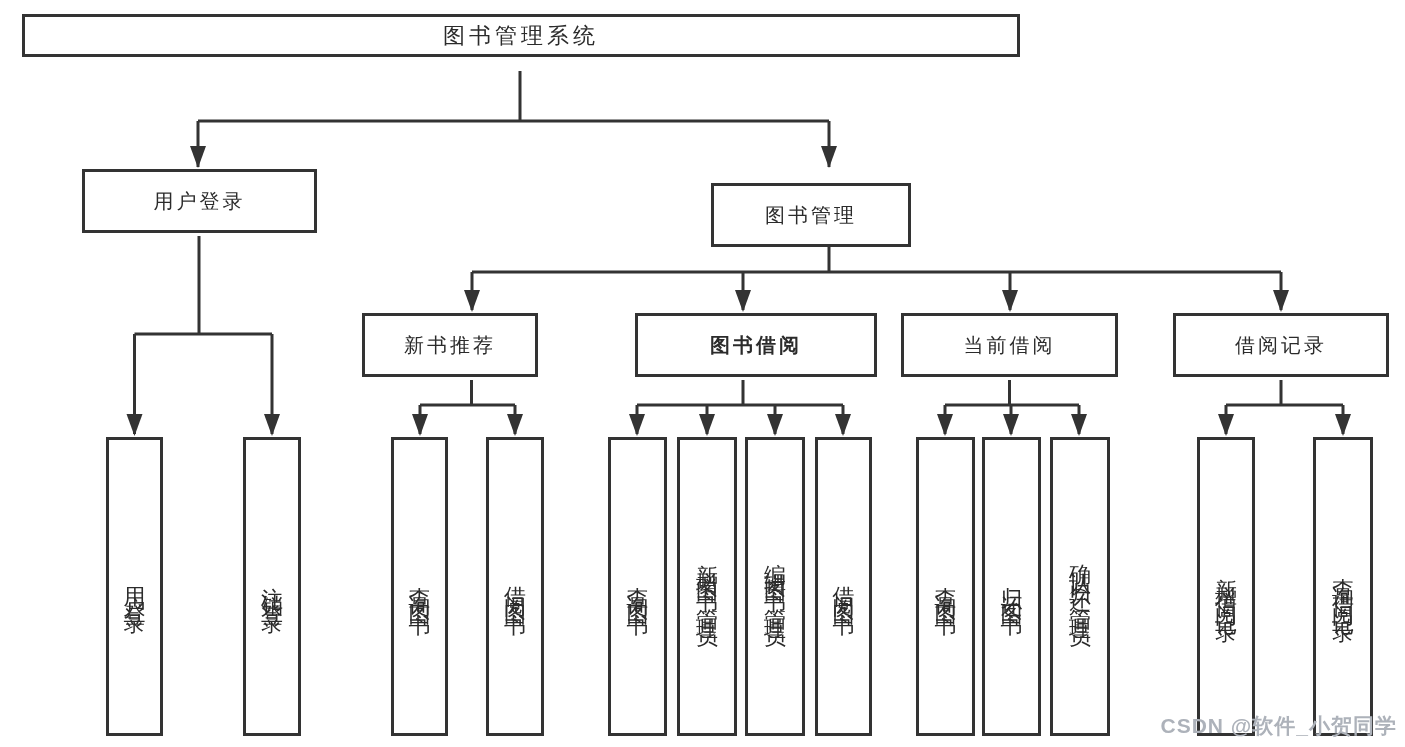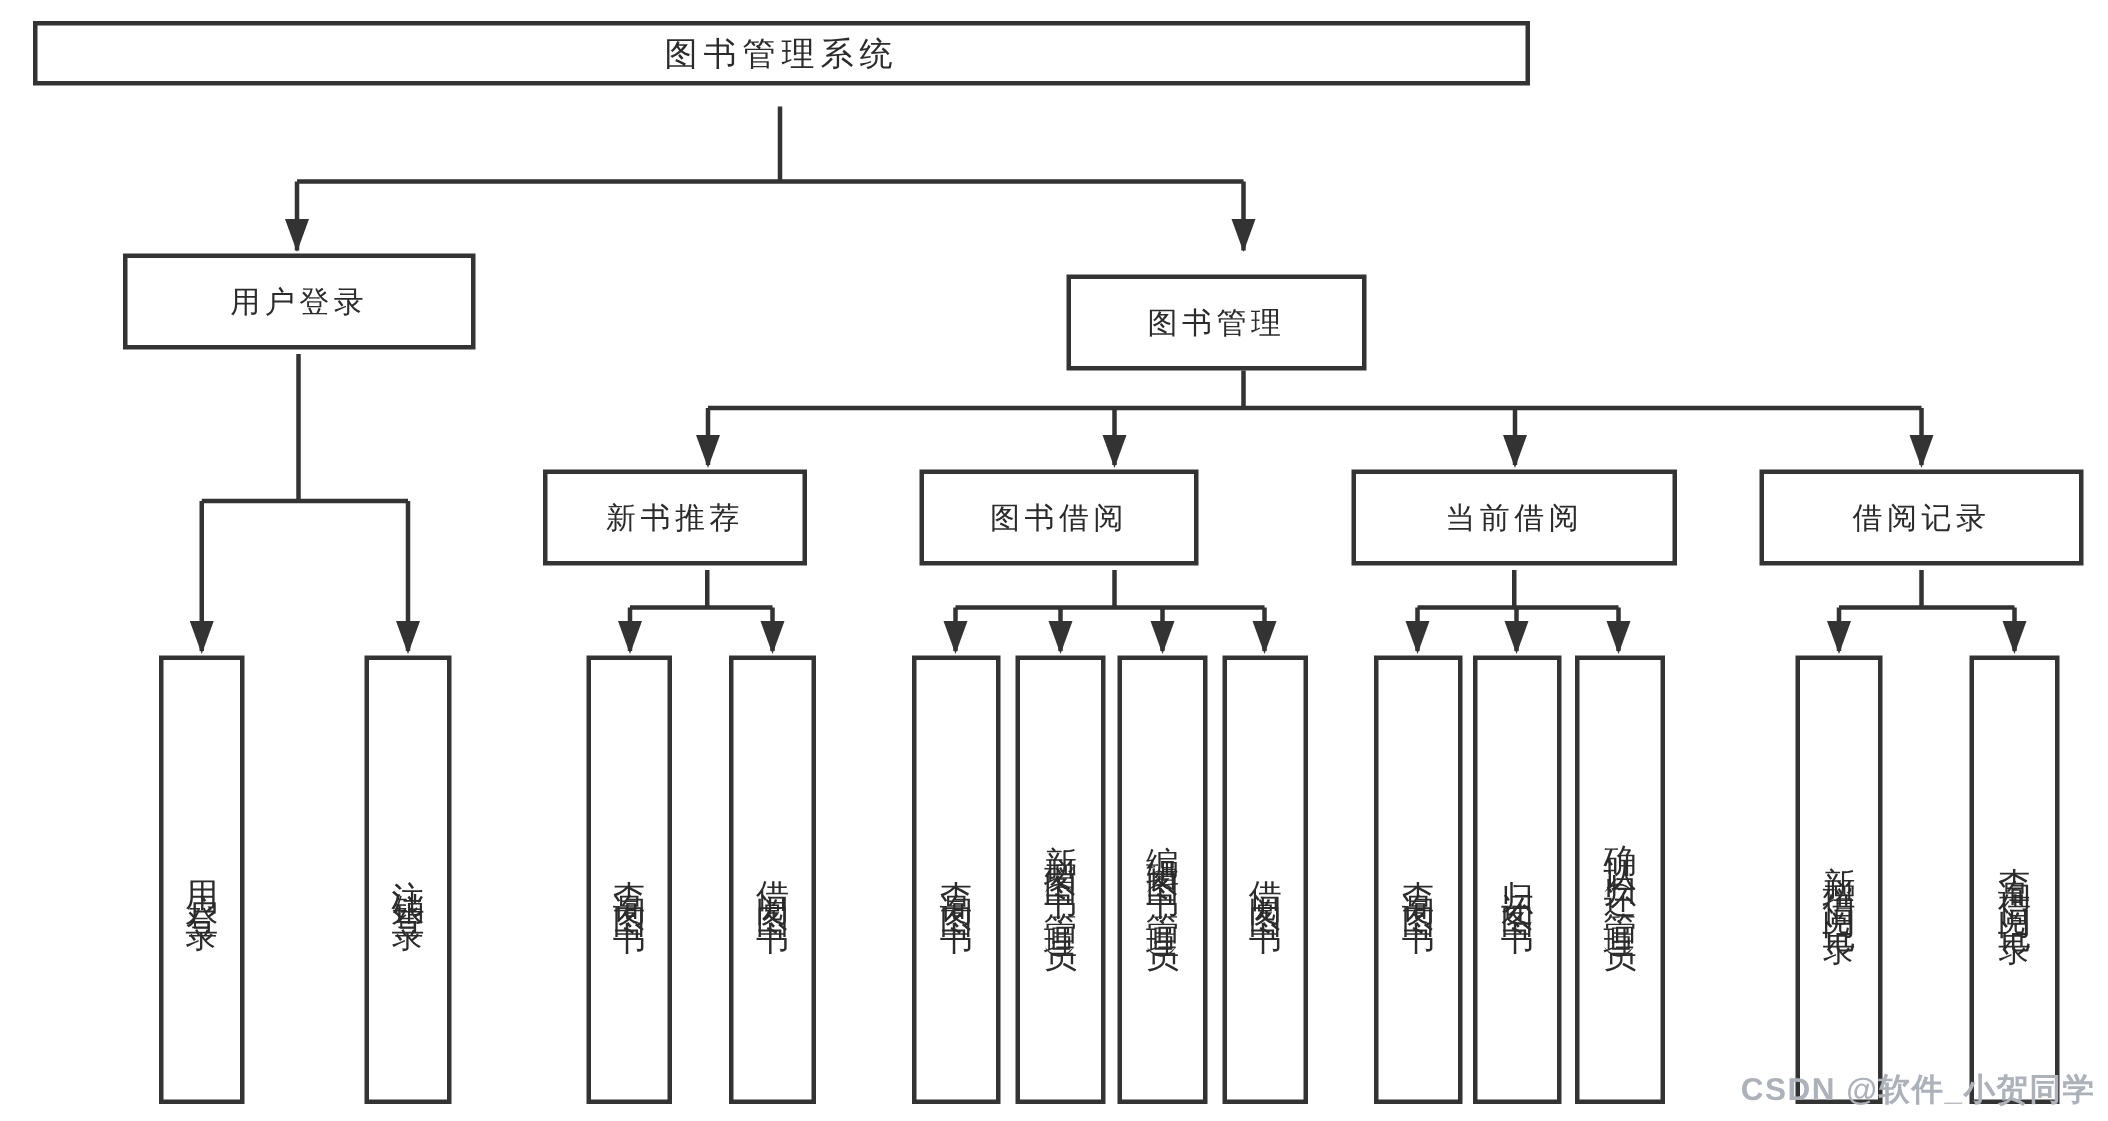--- a/index.html
+++ b/index.html
@@ -106,21 +106,21 @@
   <div class="node h" style="left:82px; top:169px; width:235px; height:64px;">
     <span class="lbl">用户登录</span>
   </div>
   <div class="node h" style="left:711px; top:169px; width:200px; height:64px;margin-top:14px;">
     <span class="lbl">图书管理</span>
   </div>
 
   <div class="node h" style="left:362px; top:313px; width:176px; height:64px;">
     <span class="lbl">新书推荐</span>
   </div>
-  <div class="node h" style="left:613px; top:313px; width:186px; height:64px;">
+  <div class="node h" style="left:635px; top:313px; width:242px; height:64px;font-weight:bold;">
     <span class="lbl">图书借阅</span>
   </div>
   <div class="node h" style="left:901px; top:313px; width:217px; height:64px;">
     <span class="lbl">当前借阅</span>
   </div>
   <div class="node h" style="left:1173px; top:313px; width:216px; height:64px;">
     <span class="lbl">借阅记录</span>
   </div>
 
   <div class="node v" style="left:106px; top:437px; width:57px; height:299px;">

